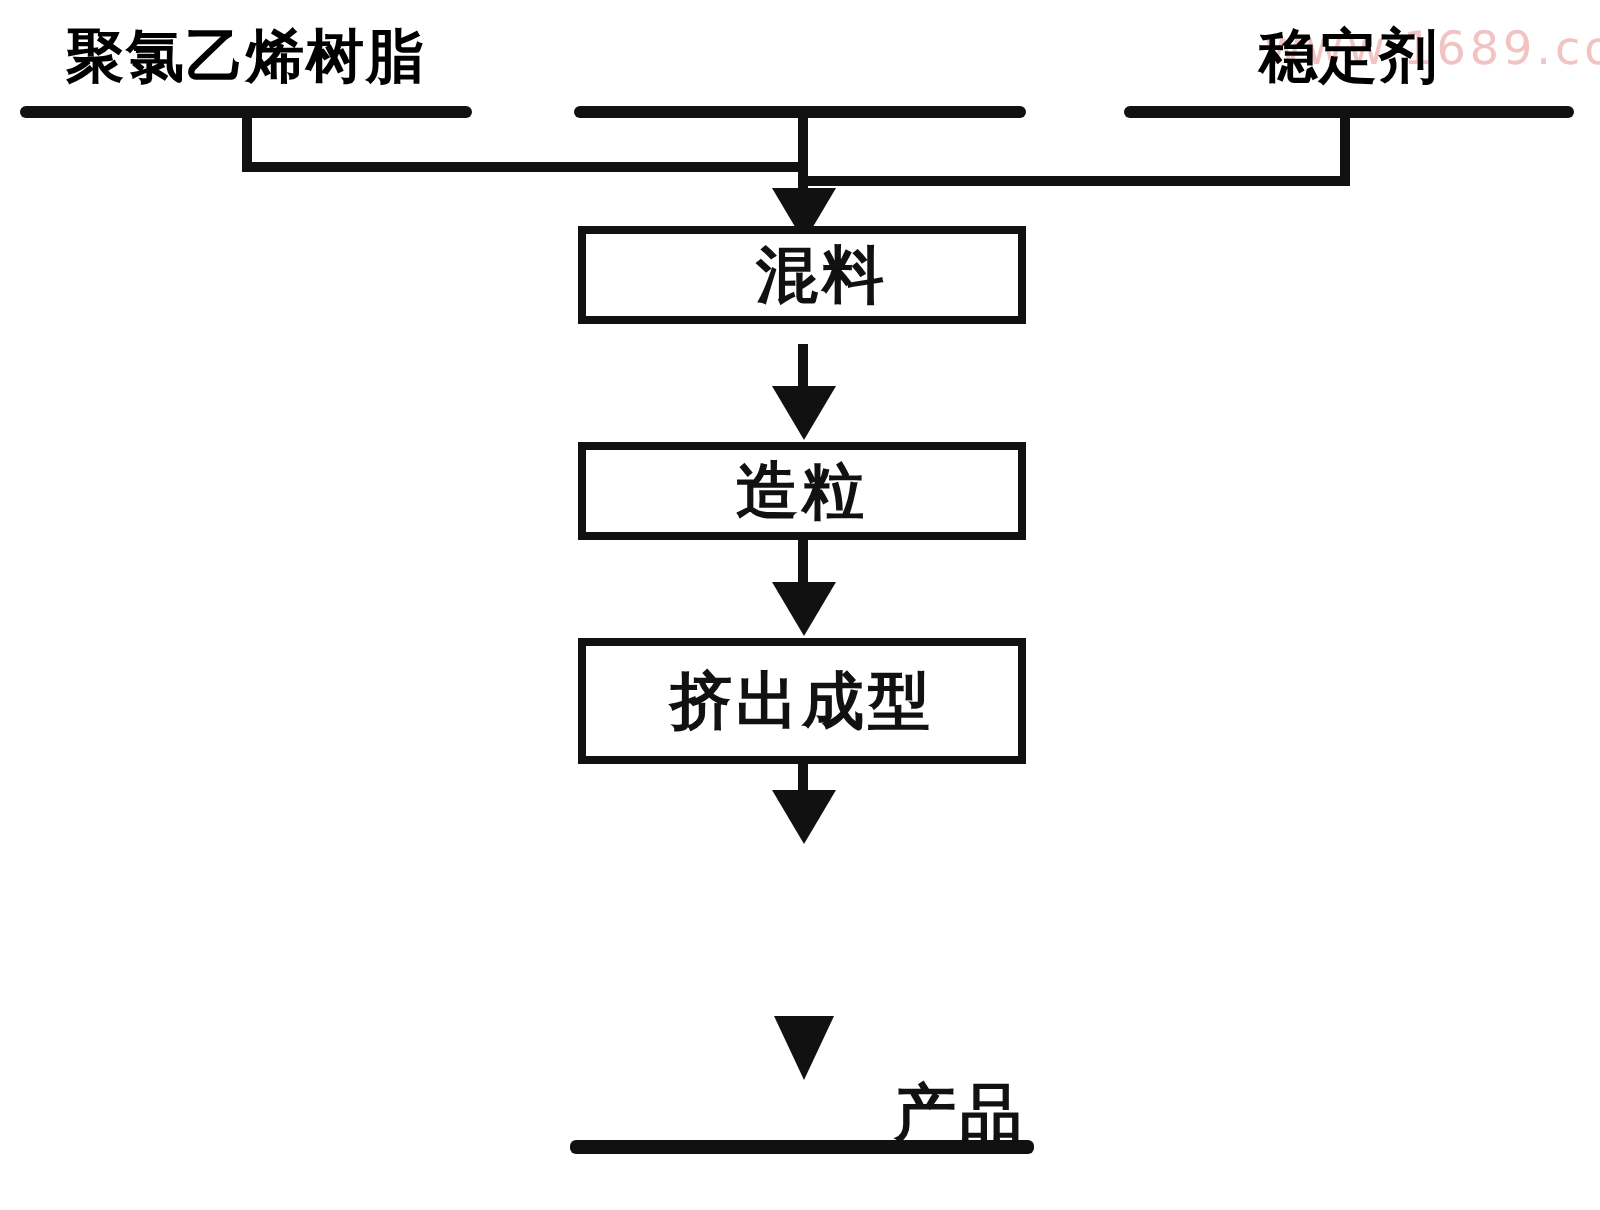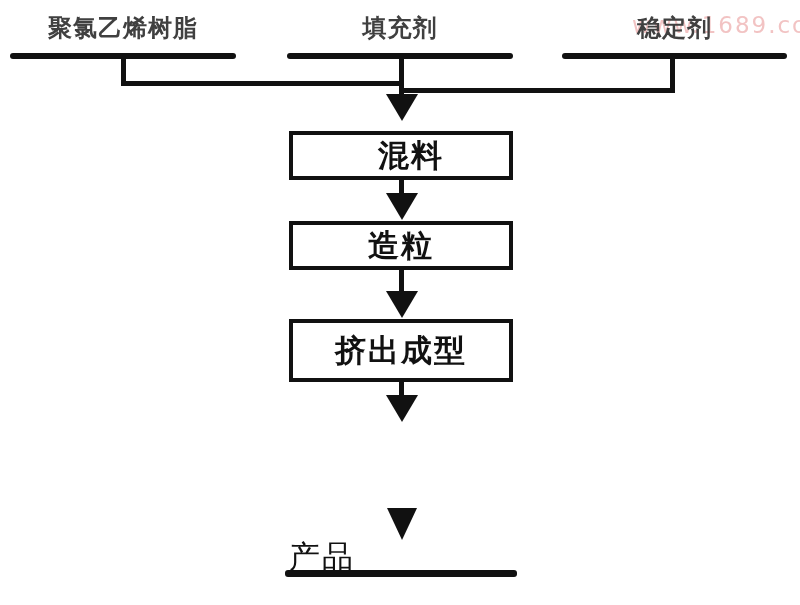--- a/index.html
+++ b/index.html
@@ -10,23 +10,23 @@
     background: #ffffff;
     overflow: hidden;
     font-family: "DejaVu Sans", "Liberation Sans", sans-serif;
   }
   .input-label {
     position: absolute;
     top: 8px;
     height: 40px;
     line-height: 40px;
     text-align: center;
-    font-size: 24px;
+    font-size: 29px;
     font-weight: bold;
-    color: #404040;
+    color: #000000;
     letter-spacing: 1px;
     white-space: nowrap;
     z-index: 3;
   }
   .thickline {
     position: absolute;
     height: 6px;
     background: #111111;
     border-radius: 3px;
     z-index: 2;
@@ -60,23 +60,23 @@
     font-weight: bold;
     color: #111111;
     letter-spacing: 2px;
     z-index: 2;
   }
   .out-label {
     position: absolute;
     left: 289px;
     top: 536px;
     width: 224px;
-    text-align: left;
+    text-align: right;
     font-size: 31px;
-    font-weight: normal;
+    font-weight: bold;
     color: #111111;
     letter-spacing: 2px;
     z-index: 2;
   }
   .watermark {
     position: absolute;
     left: 632px;
     top: 12px;
     font-size: 23px;
     letter-spacing: 2px;
@@ -86,35 +86,34 @@
   }
 </style>
 </head>
 <body>
 
 <div id="canvas">
 
   <div class="watermark">www.1689.com</div>
 
   <div class="input-label" style="left:10px; width:226px;">聚氯乙烯树脂</div>
-  <div class="input-label" style="left:287px; width:226px;">填充剂</div>
   <div class="input-label" style="left:562px; width:225px;">稳定剂</div>
 
   <div class="thickline" style="left:10px;  top:53px; width:226px;"></div>
   <div class="thickline" style="left:287px; top:53px; width:226px;"></div>
   <div class="thickline" style="left:562px; top:53px; width:225px;"></div>
 
   <div class="conn" style="left:121px; top:56px; width:5px; height:30px;"></div>
   <div class="conn" style="left:121px; top:81px; width:283px; height:5px;"></div>
   <div class="conn" style="left:670px; top:56px; width:5px; height:37px;"></div>
   <div class="conn" style="left:399px; top:88px; width:276px; height:5px;"></div>
   <div class="conn" style="left:399px; top:56px; width:5px; height:39px;"></div>
   <div class="arrowhead" style="left:386px; top:94px;"></div>
 
-  <div class="pbox" style="top:131px;padding-left:20px;">
+  <div class="pbox" style="top:113px;padding-left:20px;">
     <span>混料</span>
   </div>
   <div class="pbox" style="top:221px;">
     <span>造粒</span>
   </div>
   <div class="pbox" style="top:319px; height:63px;">
     <span>挤出成型</span>
   </div>
 
   <div class="conn" style="left:399px; top:172px; width:5px; height:24px;"></div>

